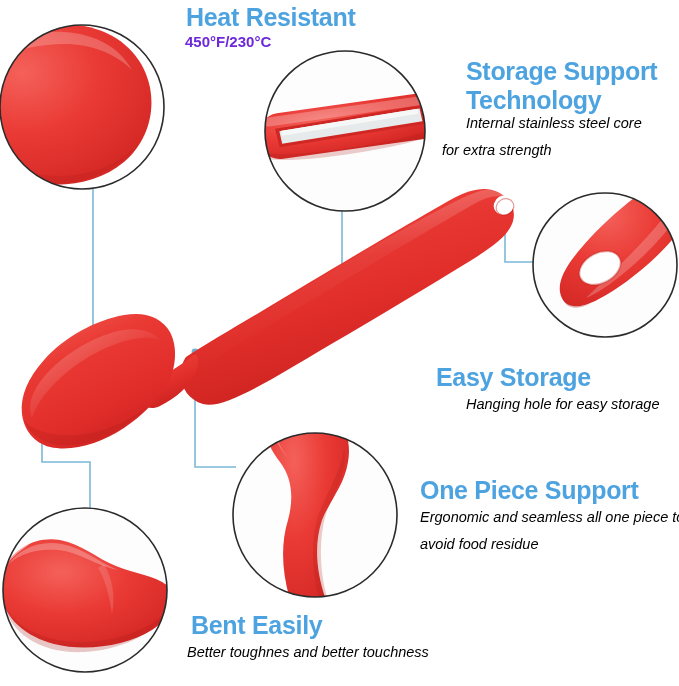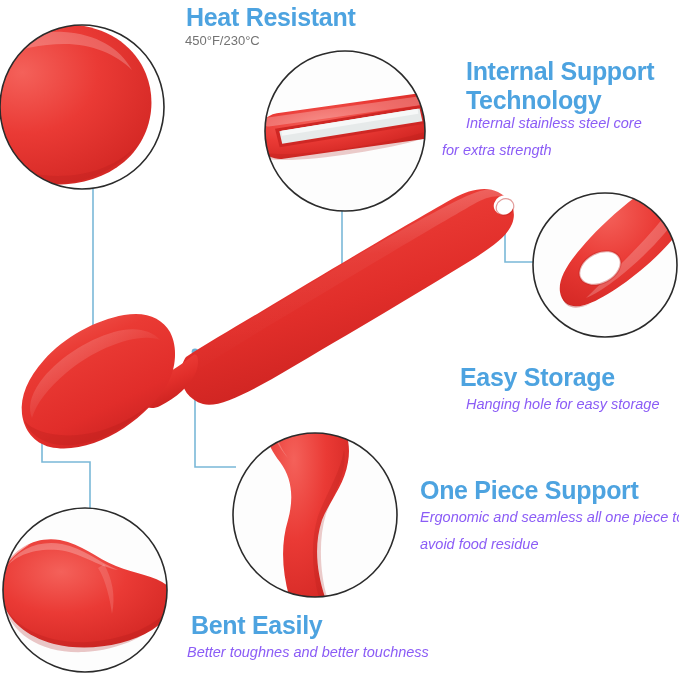--- a/index.html
+++ b/index.html
@@ -15,30 +15,30 @@
   .txt{position:absolute;}
   .heading{
     color:#4da3e0;
     font-weight:bold;
     font-size:25px;
     line-height:29px;
     letter-spacing:-0.3px;
     white-space:nowrap;
   }
   .sub{
-    color:#8b5cf6;
+    color:#000000;
     font-style:italic;
     font-size:14.5px;
     line-height:27px;
     white-space:nowrap;
   }
   .spec{
-    color:#737373;
-    font-weight:normal;
-    font-size:13px;
+    color:#6d28d9;
+    font-weight:bold;
+    font-size:15px;
     white-space:nowrap;
   }
 </style>
 </head>
 <body>
 
 <div id="stage">
 
   <svg class="layer" viewBox="0 0 679 686">
     <defs>
@@ -263,26 +263,26 @@
              C156,634 120,650 84,652 C42,654 10,634 4,604 Z" fill="#ab1918" opacity="0.24"></path>
         <path d="M2,566 C8,556 18,548 30,544 C18,552 8,560 4,570 Z" fill="#ffffff" opacity="0.55"></path>
       </g>
       <circle cx="85" cy="590" r="82" fill="none" stroke="#2b2b2b" stroke-width="1.6"></circle>
     </g>
   </svg>
 
   <div class="txt heading" style="left:186px; top:3px;">Heat Resistant</div>
   <div class="txt spec" style="left:185px; top:33px;">450°F/230°C</div>
 
-  <div class="txt heading" style="left:466px; top:57px;">Internal Support</div>
+  <div class="txt heading" style="left:466px; top:57px;">Storage Support</div>
   <div class="txt heading" style="left:466px; top:86px;">Technology</div>
   <div class="txt sub" style="left:466px; top:110px;">Internal stainless steel core</div>
   <div class="txt sub" style="left:442px; top:137px;">for extra strength</div>
 
-  <div class="txt heading" style="left:460px; top:363px;">Easy Storage</div>
+  <div class="txt heading" style="left:436px; top:363px;">Easy Storage</div>
   <div class="txt sub" style="left:458px; top:391px;margin-left:8px;">Hanging hole for easy storage</div>
 
   <div class="txt heading" style="left:420px; top:476px;">One Piece Support</div>
   <div class="txt sub" style="left:420px; top:504px;">Ergonomic and seamless all one piece to</div>
   <div class="txt sub" style="left:420px; top:531px;text-align:right;">avoid food residue</div>
 
   <div class="txt heading" style="left:191px; top:611px;">Bent Easily</div>
   <div class="txt sub" style="left:187px; top:639px;text-align:right;">Better toughnes and better touchness</div>
 
 </div>

